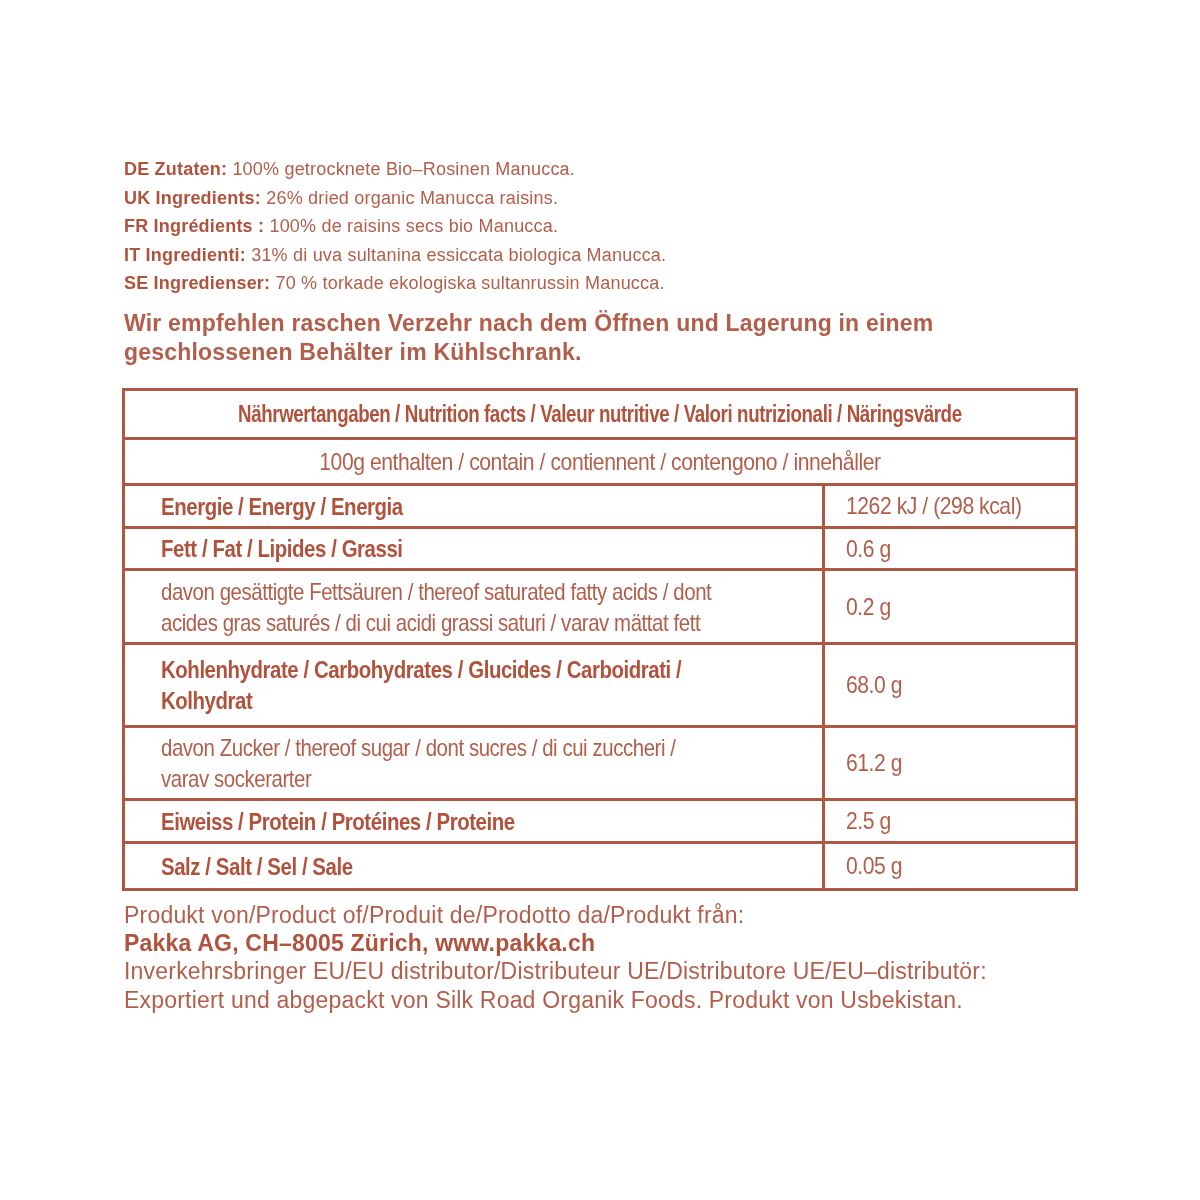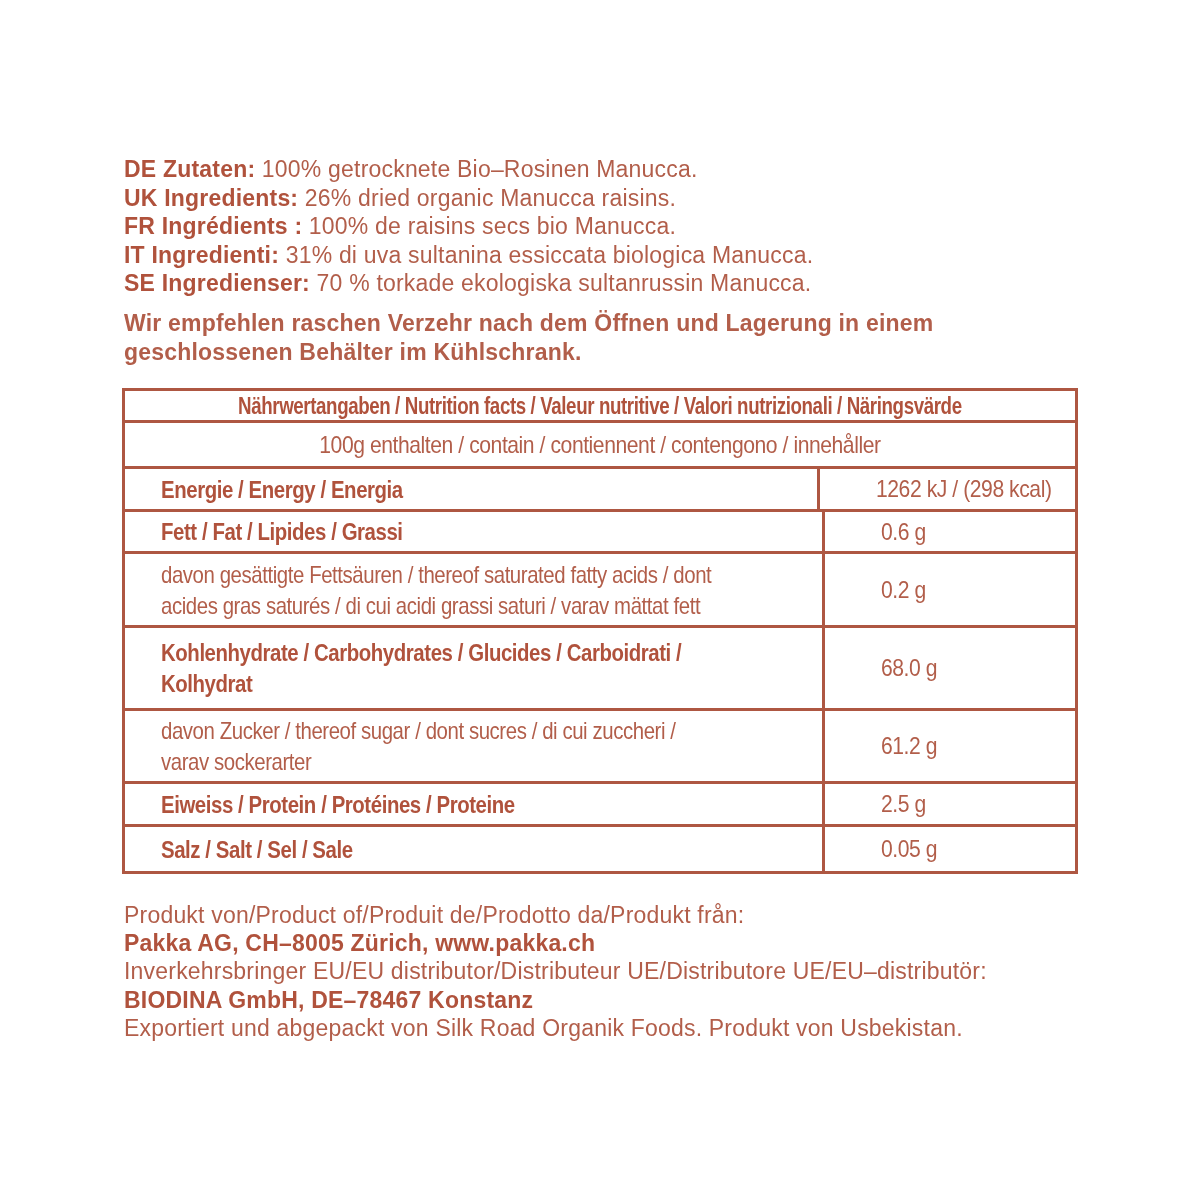--- a/index.html
+++ b/index.html
@@ -14,48 +14,48 @@
     width:1200px;height:1200px;position:relative;
     font-family:"Liberation Sans","DejaVu Sans",sans-serif;
     color:var(--ink);
     -webkit-font-smoothing:antialiased;
   }
   .sheet{position:absolute;inset:0;background:var(--bg);overflow:hidden;}
 
   
   .ingredients{
     position:absolute;left:124px;top:155px;width:980px;
-    font-size:23px;line-height:28.6px;letter-spacing:0.2px;
+    font-size:18px;line-height:28.6px;letter-spacing:0.2px;
     white-space:nowrap;
   }
   .ingredients b{color:var(--ink-strong);font-weight:bold;}
 
   
   .storage{
     position:absolute;left:124px;top:309px;width:980px;
     font-size:23px;line-height:29px;letter-spacing:0.2px;white-space:nowrap;font-weight:bold;
   }
 
   
   .ntable{
     position:absolute;left:122px;top:388px;width:956px;
     border:3px solid var(--line);
     font-size:24px;color:var(--ink);
   }
   .nrow{display:flex;width:100%;}
   .nrow + .nrow{border-top:3px solid var(--line);}
-  .nrow.head{height:29px;align-items:center;justify-content:center;}
+  .nrow.head{height:46px;align-items:center;justify-content:center;}
   .nrow.sub{height:46px;align-items:center;justify-content:center;}
   .ncell-label{
     width:700px;border-right:3px solid var(--line);
     display:flex;flex-direction:column;justify-content:center;
     padding-left:36px;overflow:visible;
   }
   .ncell-value{
-    flex:1;display:flex;align-items:center;padding-left:21px;margin-left:35px;
+    flex:1;display:flex;align-items:center;padding-left:21px;
   }
   .h-r1{height:43px}.h-r2{height:42px}.h-r3{height:74px}
   .h-r4{height:83px}.h-r5{height:73px}.h-r6{height:43px}.h-r7{height:47px}
 
   
   .fitc{display:inline-block;white-space:nowrap;letter-spacing:-0.5px;}
   .t-title .fitc{font-weight:bold;transform:scaleX(0.78);color:var(--ink-strong);}
   .t-sub .fitc{transform:scaleX(0.88);}
   .lline{display:block;white-space:nowrap;letter-spacing:-0.5px;
          transform:scaleX(0.85);transform-origin:0 50%;line-height:31px;}
@@ -178,17 +178,16 @@
         <span class="vtext">0.05 g</span>
       </div>
     </div>
 
   </div>
 
   <div class="footer">
     <div>Produkt von/Product of/Produit de/Prodotto da/Produkt från:</div>
     <div class="b">Pakka AG, CH–8005 Zürich, www.pakka.ch</div>
     <div>Inverkehrsbringer EU/EU distributor/Distributeur UE/Distributore UE/EU–distributör:</div>
-    <div class="b">BIODINA GmbH, DE–78467 Konstanz</div>
     <div>Exportiert und abgepackt von Silk Road Organik Foods. Produkt von Usbekistan.</div>
   </div>
 
 </div>
 
 </body></html>

